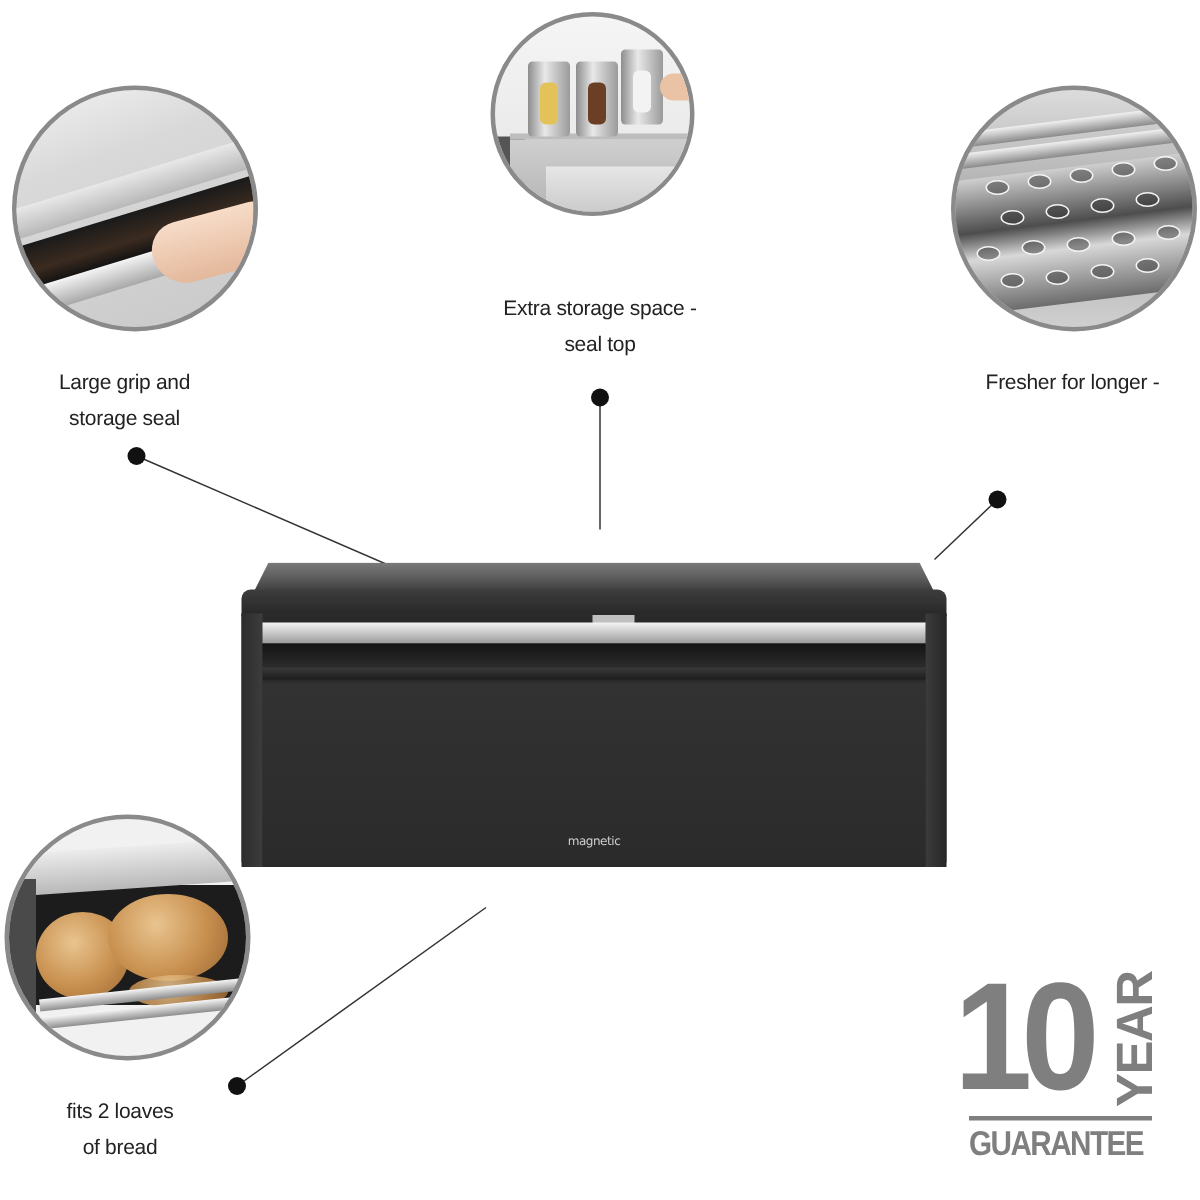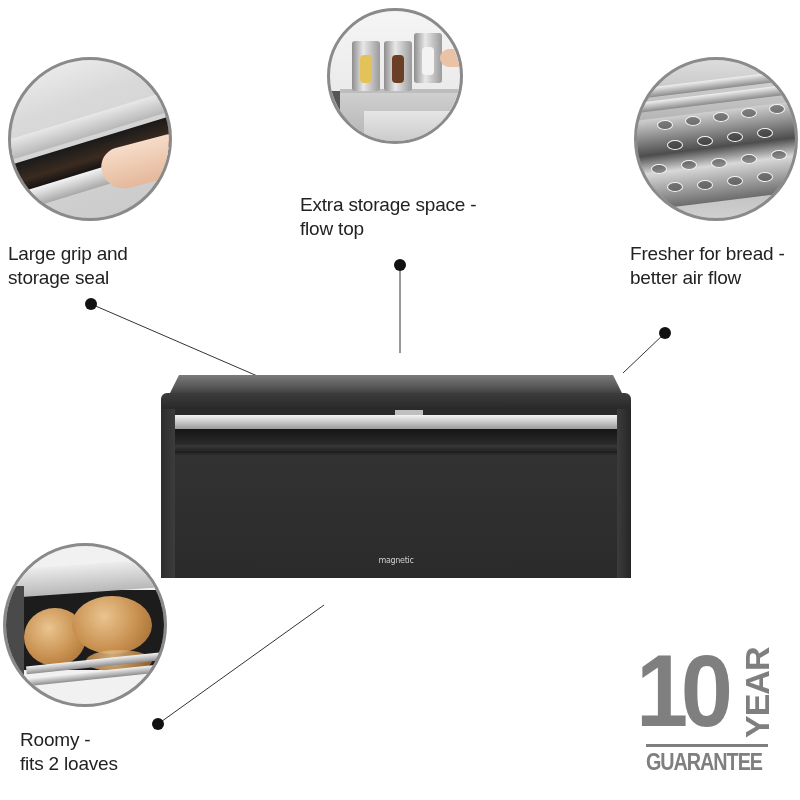--- a/index.html
+++ b/index.html
@@ -1,20 +1,20 @@
 <!DOCTYPE html>
 <html><head>
 <meta charset="utf-8">
 <style>
   * { box-sizing: border-box; margin: 0; padding: 0; }
   html, body { width: 800px; height: 800px; background: #ffffff; overflow: hidden; }
   body { position: relative; font-family: "Liberation Sans", "DejaVu Sans", sans-serif; color: #222; }
 
   .callout-label {
-    position: absolute; text-align: left; font-size: 19px; line-height: 24px; color: #222;
+    position: absolute; text-align: center; font-size: 14px; line-height: 24px; color: #222;
     font-family: "Liberation Sans", "DejaVu Sans", sans-serif; letter-spacing: -0.2px;
   }
   .dot { position: absolute; width: 12px; height: 12px; border-radius: 50%; background: #111; }
   svg.lines { position: absolute; left: 0; top: 0; width: 800px; height: 800px; pointer-events: none; }
 
   .inset {
     position: absolute; border-radius: 50%; border: 3px solid #8a8a8a; overflow: hidden; background: #eee;
   }
 
   
@@ -137,33 +137,32 @@
 </div>
 
 <div class="callout-label" style="left:8px;top:242px;width:150px;">
   <div>Large grip and</div>
   <div>storage seal</div>
 </div>
 <div class="dot" style="left:85px;top:298px;"></div>
 
 <div class="callout-label" style="left:300px;top:193px;width:200px;">
   <div>Extra storage space -</div>
-  <div>flow top</div>
+  <div>seal top</div>
 </div>
 <div class="dot" style="left:394px;top:259px;"></div>
 
 <div class="callout-label" style="left:630px;top:242px;width:170px;">
-  <div>Fresher for bread -</div>
-  <div>better air flow</div>
+  <div>Fresher for longer -</div>
 </div>
 <div class="dot" style="left:659px;top:327px;"></div>
 
 <div class="callout-label" style="left:20px;top:728px;width:120px;">
-  <div>Roomy -</div>
   <div>fits 2 loaves</div>
+  <div>of bread</div>
 </div>
 <div class="dot" style="left:152px;top:718px;"></div>
 
 <div class="product">
   <div class="prod-top"></div>
   <div class="prod-rim"></div>
   <div class="prod-body"></div>
   <div class="prod-side-l"></div>
   <div class="prod-side-r"></div>
   <div class="prod-handle-tab"></div>

